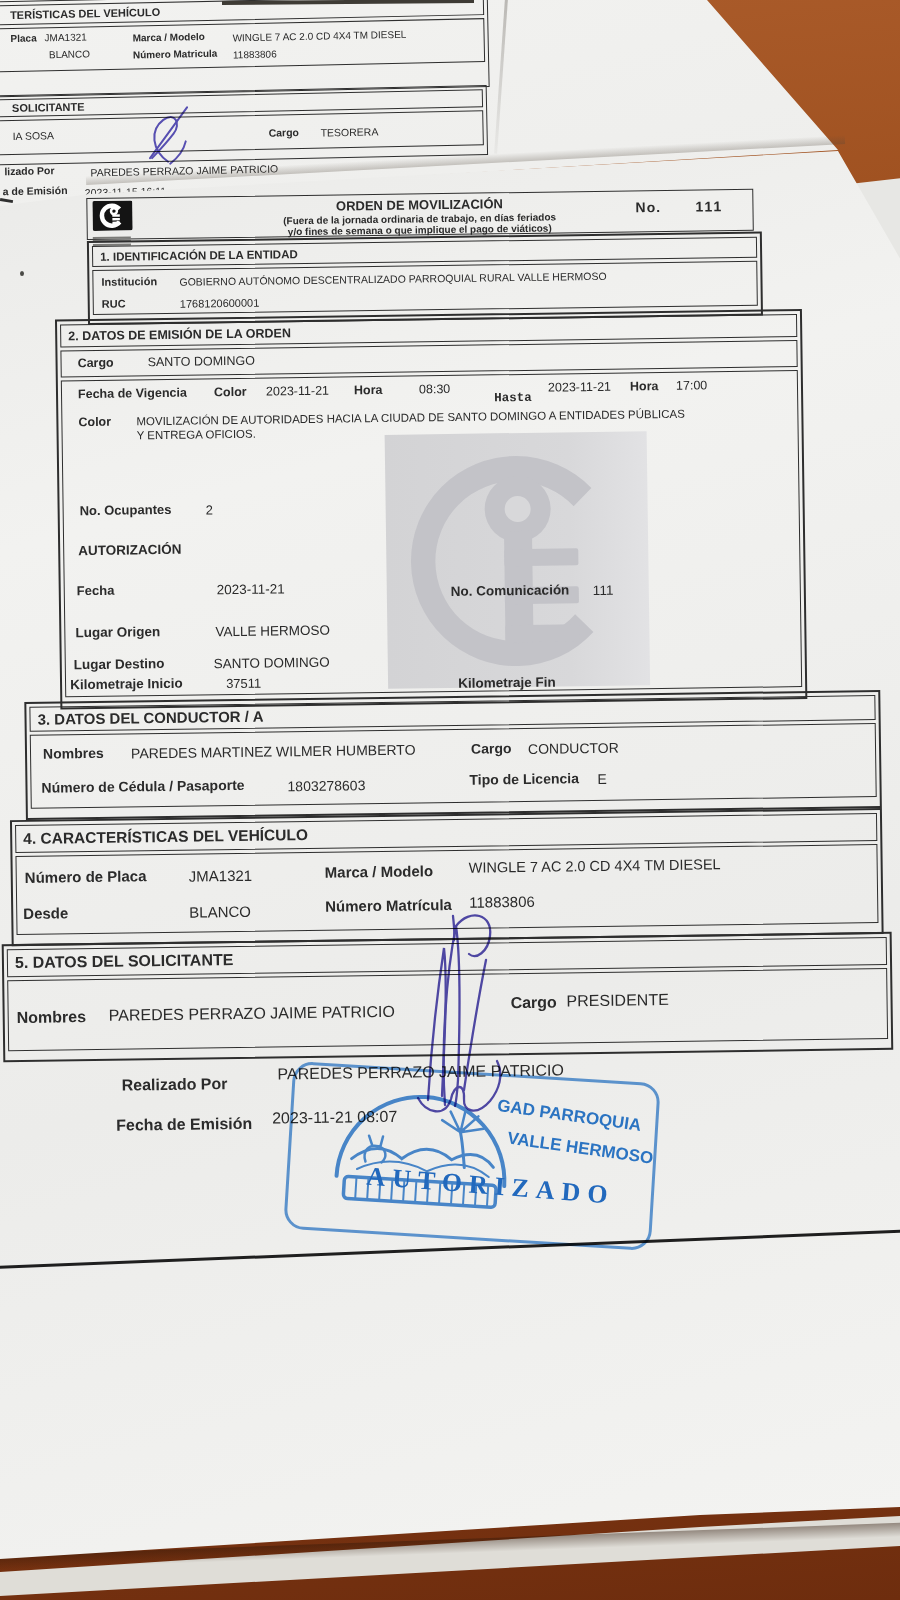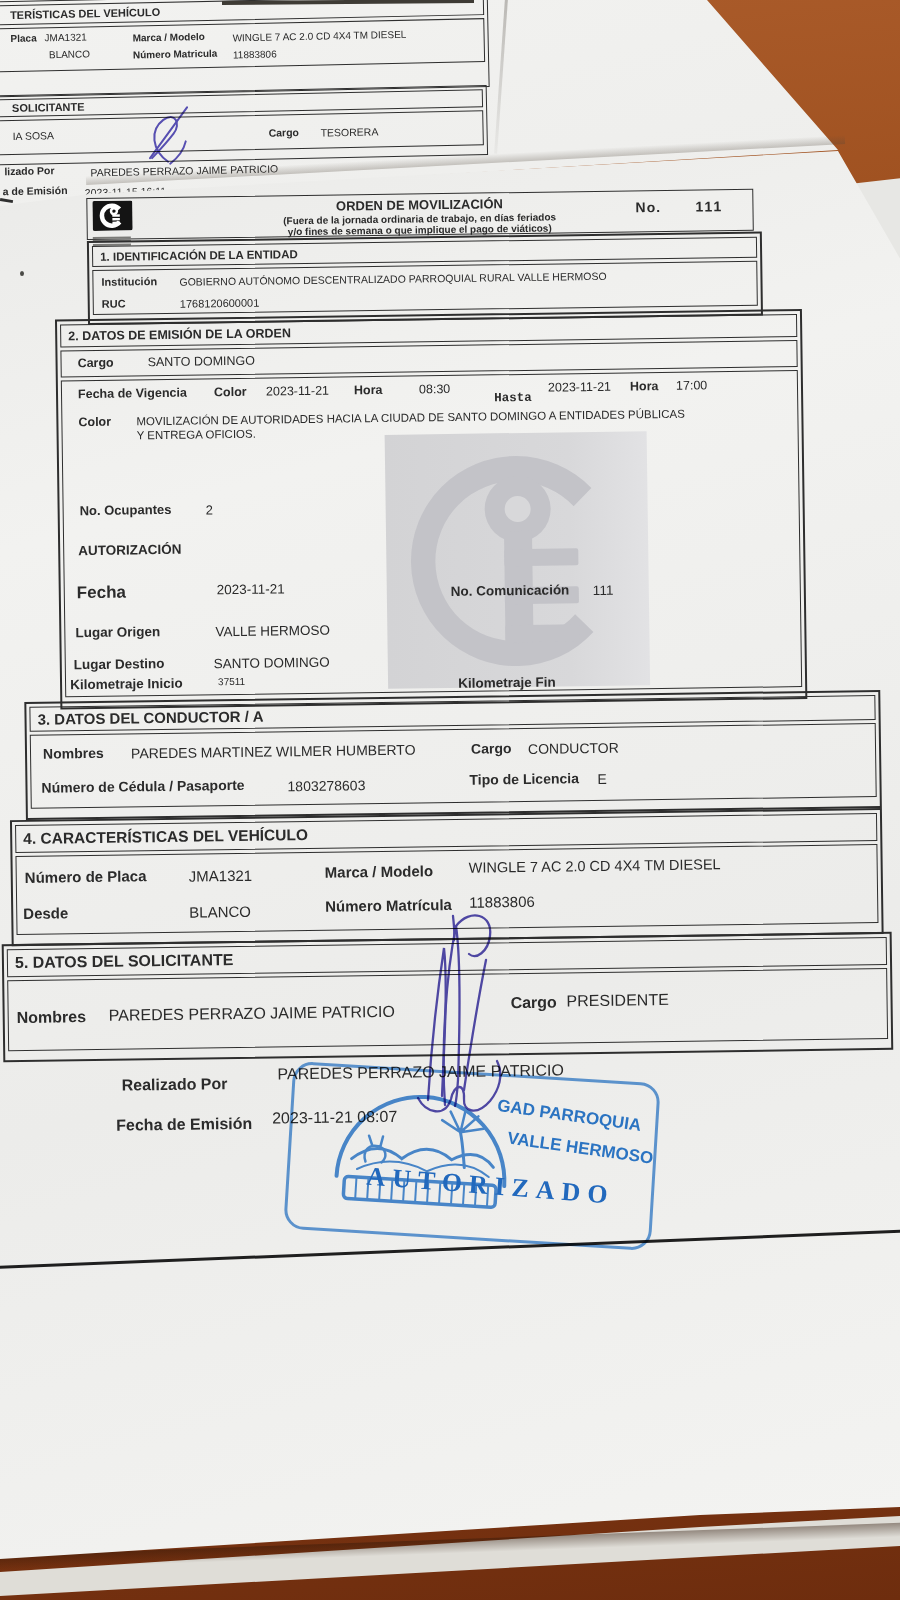--- a/index.html
+++ b/index.html
@@ -163,30 +163,30 @@
         <span class="f lb" style="left:432px;top:16px;font-family:Liberation Mono, monospace;">Hasta</span>
         <span class="f" style="left:486px;top:6px;">2023-11-21</span>
         <span class="f lb" style="left:568px;top:6px;">Hora</span>
         <span class="f" style="left:614px;top:6px;">17:00</span>
         <span class="f lb" style="left:16px;top:34px;">Color</span>
         <span class="f" style="left:74px;top:35px;font-size:11.5px;">MOVILIZACIÓN DE AUTORIDADES HACIA LA CIUDAD DE SANTO DOMINGO A ENTIDADES PÚBLICAS</span>
         <span class="f" style="left:74px;top:49px;font-size:11.5px;">Y ENTREGA OFICIOS.</span>
         <span class="f lb" style="left:16px;top:122px;font-size:13px;">No. Ocupantes</span>
         <span class="f" style="left:142px;top:123px;font-size:13px;">2</span>
         <span class="f lb" style="left:14px;top:162px;font-size:13.5px;">AUTORIZACIÓN</span>
-        <span class="f lb" style="left:12px;top:202px;font-size:17px;">Fecha</span>
+        <span class="f lb" style="left:12px;top:202px;font-size:13px;">Fecha</span>
         <span class="f" style="left:152px;top:203px;font-size:13.5px;">2023-11-21</span>
         <span class="f lb" style="left:386px;top:208px;font-size:13.5px;">No. Comunicación</span>
         <span class="f" style="left:528px;top:209px;font-size:13.5px;">111</span>
         <span class="f lb" style="left:10px;top:244px;font-size:13.5px;">Lugar Origen</span>
         <span class="f" style="left:150px;top:245px;font-size:13.5px;">VALLE HERMOSO</span>
         <span class="f lb" style="left:8px;top:276px;font-size:13.5px;">Lugar Destino</span>
         <span class="f" style="left:148px;top:277px;font-size:13.5px;">SANTO DOMINGO</span>
         <span class="f lb" style="left:4px;top:296px;font-size:13.5px;">Kilometraje Inicio</span>
-        <span class="f" style="left:152px;top:297px;font-size:10px;text-align:right;">37511</span>
+        <span class="f" style="left:160px;top:297px;font-size:13px;text-align:right;">37511</span>
         <span class="f lb" style="left:392px;top:300px;font-size:13.5px;">Kilometraje Fin</span>
         <span class="f" style="left:530px;top:301px;font-size:13.5px;"></span>
       </div>
     </div>
 
     <div class="sec" style="left:26px;top:696px;width:846px;height:108px;">
       <div class="bar" style="height:23px;font-size:15px;">3. DATOS DEL CONDUCTOR / A</div>
       <div class="inner" style="height:72px;font-size:14px;">
         <span class="f lb" style="left:12px;top:10px;">Nombres</span>
         <span class="f" style="left:100px;top:11px;">PAREDES MARTINEZ WILMER HUMBERTO</span>

